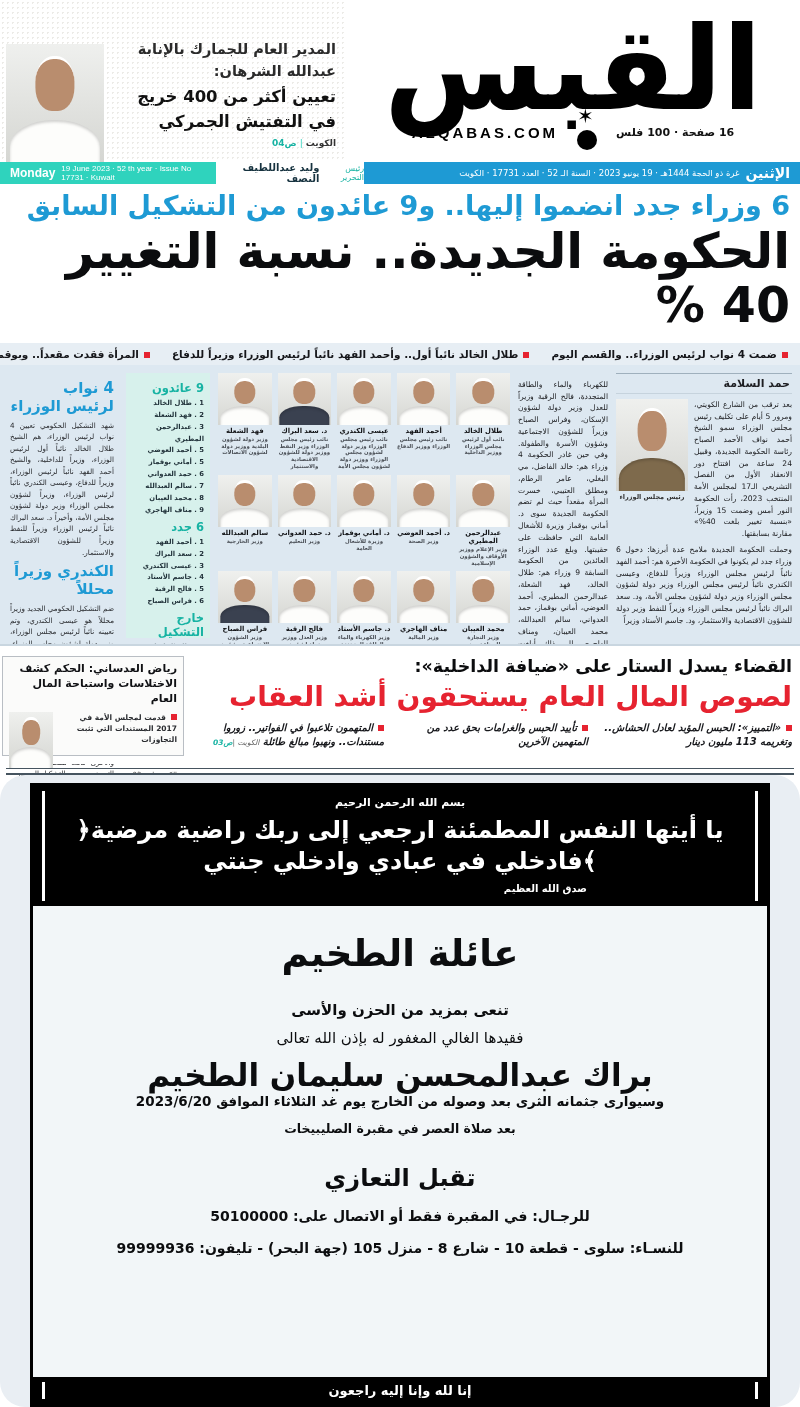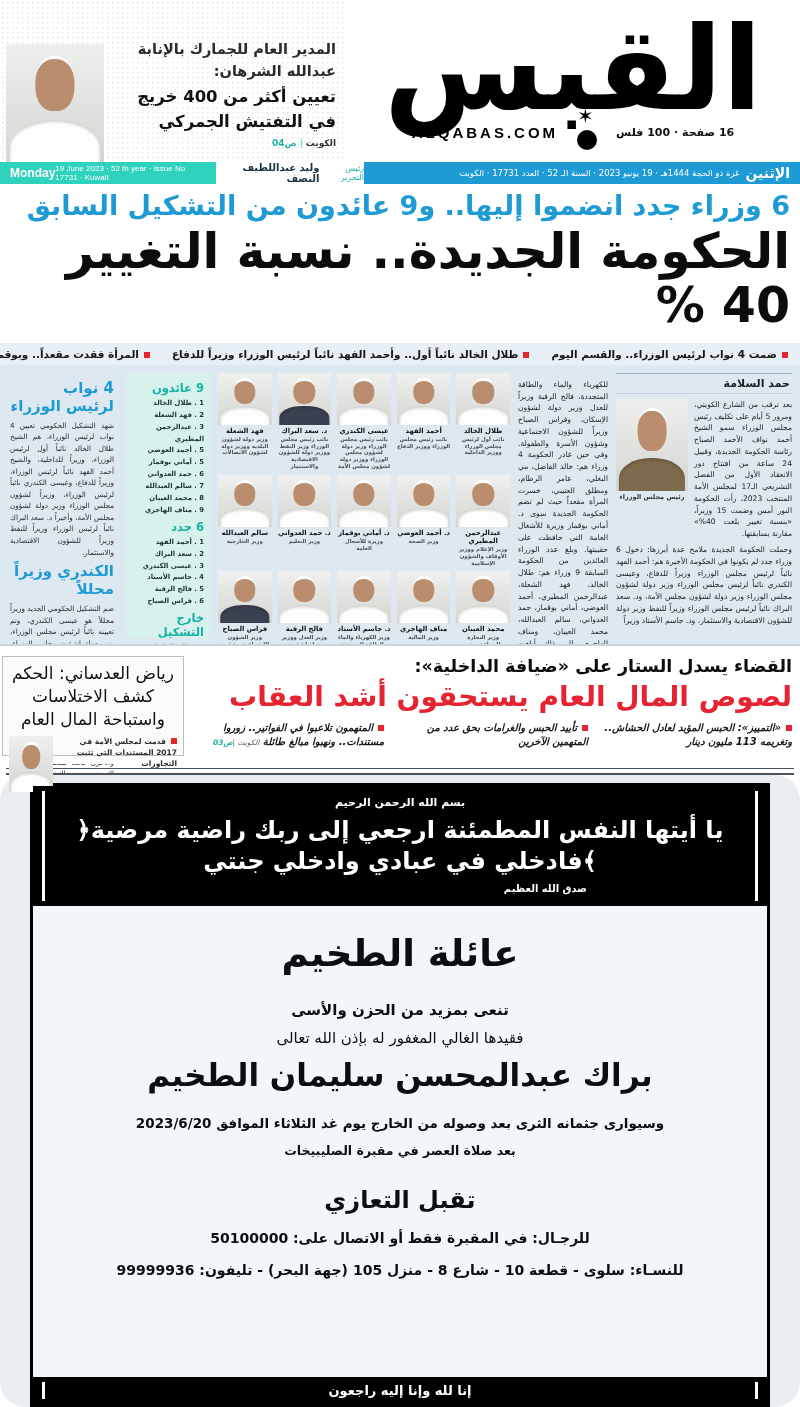--- a/index.html
+++ b/index.html
@@ -23,21 +23,21 @@
              font-family:"DejaVu Sans",sans-serif;}
   .logo-sub{display:flex;align-items:center;justify-content:center;gap:18px;margin-top:-14px;}
   .logo-pages{font-size:11px;font-weight:bold;color:#111;}
   .logo-mark{width:22px;height:34px;position:relative;}
   .logo-mark::before{content:"✶";position:absolute;top:-12px;left:1px;font-size:20px;color:#000;}
   .logo-mark::after{content:"";position:absolute;bottom:0;left:1px;width:20px;height:20px;border-radius:50%;background:#000;}
   .logo-site{font-size:15px;font-weight:bold;letter-spacing:3px;color:#000;font-family:"Liberation Sans",sans-serif;}
 
   
   .datebar{height:28px;display:flex;flex-direction:row;}
-  .seg-en{width:196px;background:#2fd3bd;color:#fff;display:flex;align-items:center;padding:0 10px;gap:0;
+  .seg-en{width:196px;background:#2fd3bd;color:#fff;display:flex;align-items:center;padding:0 10px;gap:6px;
           font-family:"Liberation Sans",sans-serif;}
   .seg-en .day{font-weight:bold;font-size:12px;}
   .seg-en .rest{font-size:8px;}
   .seg-editor{width:148px;background:#fff;display:flex;align-items:center;justify-content:center;gap:4px;direction:rtl;}
   .seg-editor .lbl{font-size:8px;color:#17b3a3;}
   .seg-editor .name{font-size:10px;font-weight:bold;color:#16323f;}
   .seg-ar{flex:1;background:#1e9ad4;color:#fff;display:flex;align-items:center;direction:rtl;padding:0 10px;gap:6px;}
   .seg-ar .day{font-weight:bold;font-size:14px;}
   .seg-ar .rest{font-size:8.5px;}
 
@@ -76,21 +76,21 @@
   
   .court{background:#fff;direction:rtl;display:flex;gap:10px;padding:10px 8px 8px;min-height:100px;border-top:2px solid #c9d6e0;}
   .court-main{flex:1;}
   .court-kicker{font-size:17.5px;font-weight:900;color:#0b0c0e;letter-spacing:.5px;text-align:right;}
   .court-headline{font-size:28px;font-weight:900;color:#e62330;text-align:right;margin-top:4px;letter-spacing:-.5px;}
   .court-bullets{display:flex;direction:rtl;gap:14px;margin-top:8px;}
   .court-bullets .b{font-size:10px;font-weight:bold;line-height:1.4;width:190px;white-space:normal;color:#17181c;font-style:italic;}
   .court-tag{font-size:7.5px;font-weight:normal;color:#666;}
   .court-tag .tag-page{color:#17b3a3;}
   .sidebox{width:168px;flex:none;border:1px solid #b9bec4;background:#fbfbfa;padding:5px 6px;}
-  .sidebox-title{font-size:17px;font-weight:400;text-align:center;color:#101114;line-height:1.35;}
+  .sidebox-title{font-size:11px;font-weight:700;text-align:right;color:#101114;line-height:1.35;}
   .sidebox-row{display:flex;gap:5px;margin-top:5px;}
   .sidebox-row .portrait{width:44px;height:56px;flex:none;}
   .sidebox-b{font-size:7.5px;font-weight:bold;color:#2a2c30;line-height:1.5;}
   .sidebox-tag{font-size:7px;color:#444;margin-top:3px;}
 
   
   .divider{height:6px;margin:4px 6px 0;border-top:1.5px solid #46545f;border-bottom:2.5px solid #46545f;}
 
   
   .obit-wrap{flex:1;background:#e9eef3;padding:8px 30px 0;border-radius:25px;}
@@ -101,21 +101,21 @@
   .band-top{padding:10px 30px 12px;}
   .bismillah{font-size:11px;font-weight:bold;}
   .verse{font-size:24px;font-weight:bold;margin-top:6px;line-height:1.3;}
   .sadaqa{font-size:10px;font-weight:bold;margin-top:6px;text-align:right;padding-right:150px;}
   .obit-body{flex:1;text-align:center;direction:rtl;padding-top:26px;}
   .obit-family{font-size:37px;font-weight:900;letter-spacing:2px;}
   .obit-l1{font-size:15px;font-weight:bold;margin-top:26px;}
   .obit-l2{font-size:15px;font-weight:normal;margin-top:10px;}
   .obit-l3{font-size:20px;font-weight:900;margin-top:22px;}
   .obit-name{font-size:31px;font-weight:900;margin-top:10px;}
-  .obit-l4{font-size:13.5px;font-weight:bold;margin-top:22px;}
+  .obit-l4{font-size:13.5px;font-weight:bold;}
   .obit-l5{font-size:12.5px;font-weight:bold;margin-top:12px;}
   .obit-cond{font-size:24px;font-weight:900;margin-top:28px;}
   .obit-contact{font-size:14px;font-weight:bold;margin-top:16px;}
   .obit-contact .lab{font-weight:900;}
   .band-bottom{margin-top:auto;padding:6px 30px;font-size:13px;font-weight:bold;}
 
   
   .portrait{background:linear-gradient(#eff0ee,#d5d6d2);position:relative;overflow:hidden;flex:none;}
   .portrait::before{content:"";position:absolute;bottom:-10%;left:50%;transform:translateX(-50%);
                     width:92%;height:46%;background:#fdfdfb;border-radius:48% 48% 0 0;

